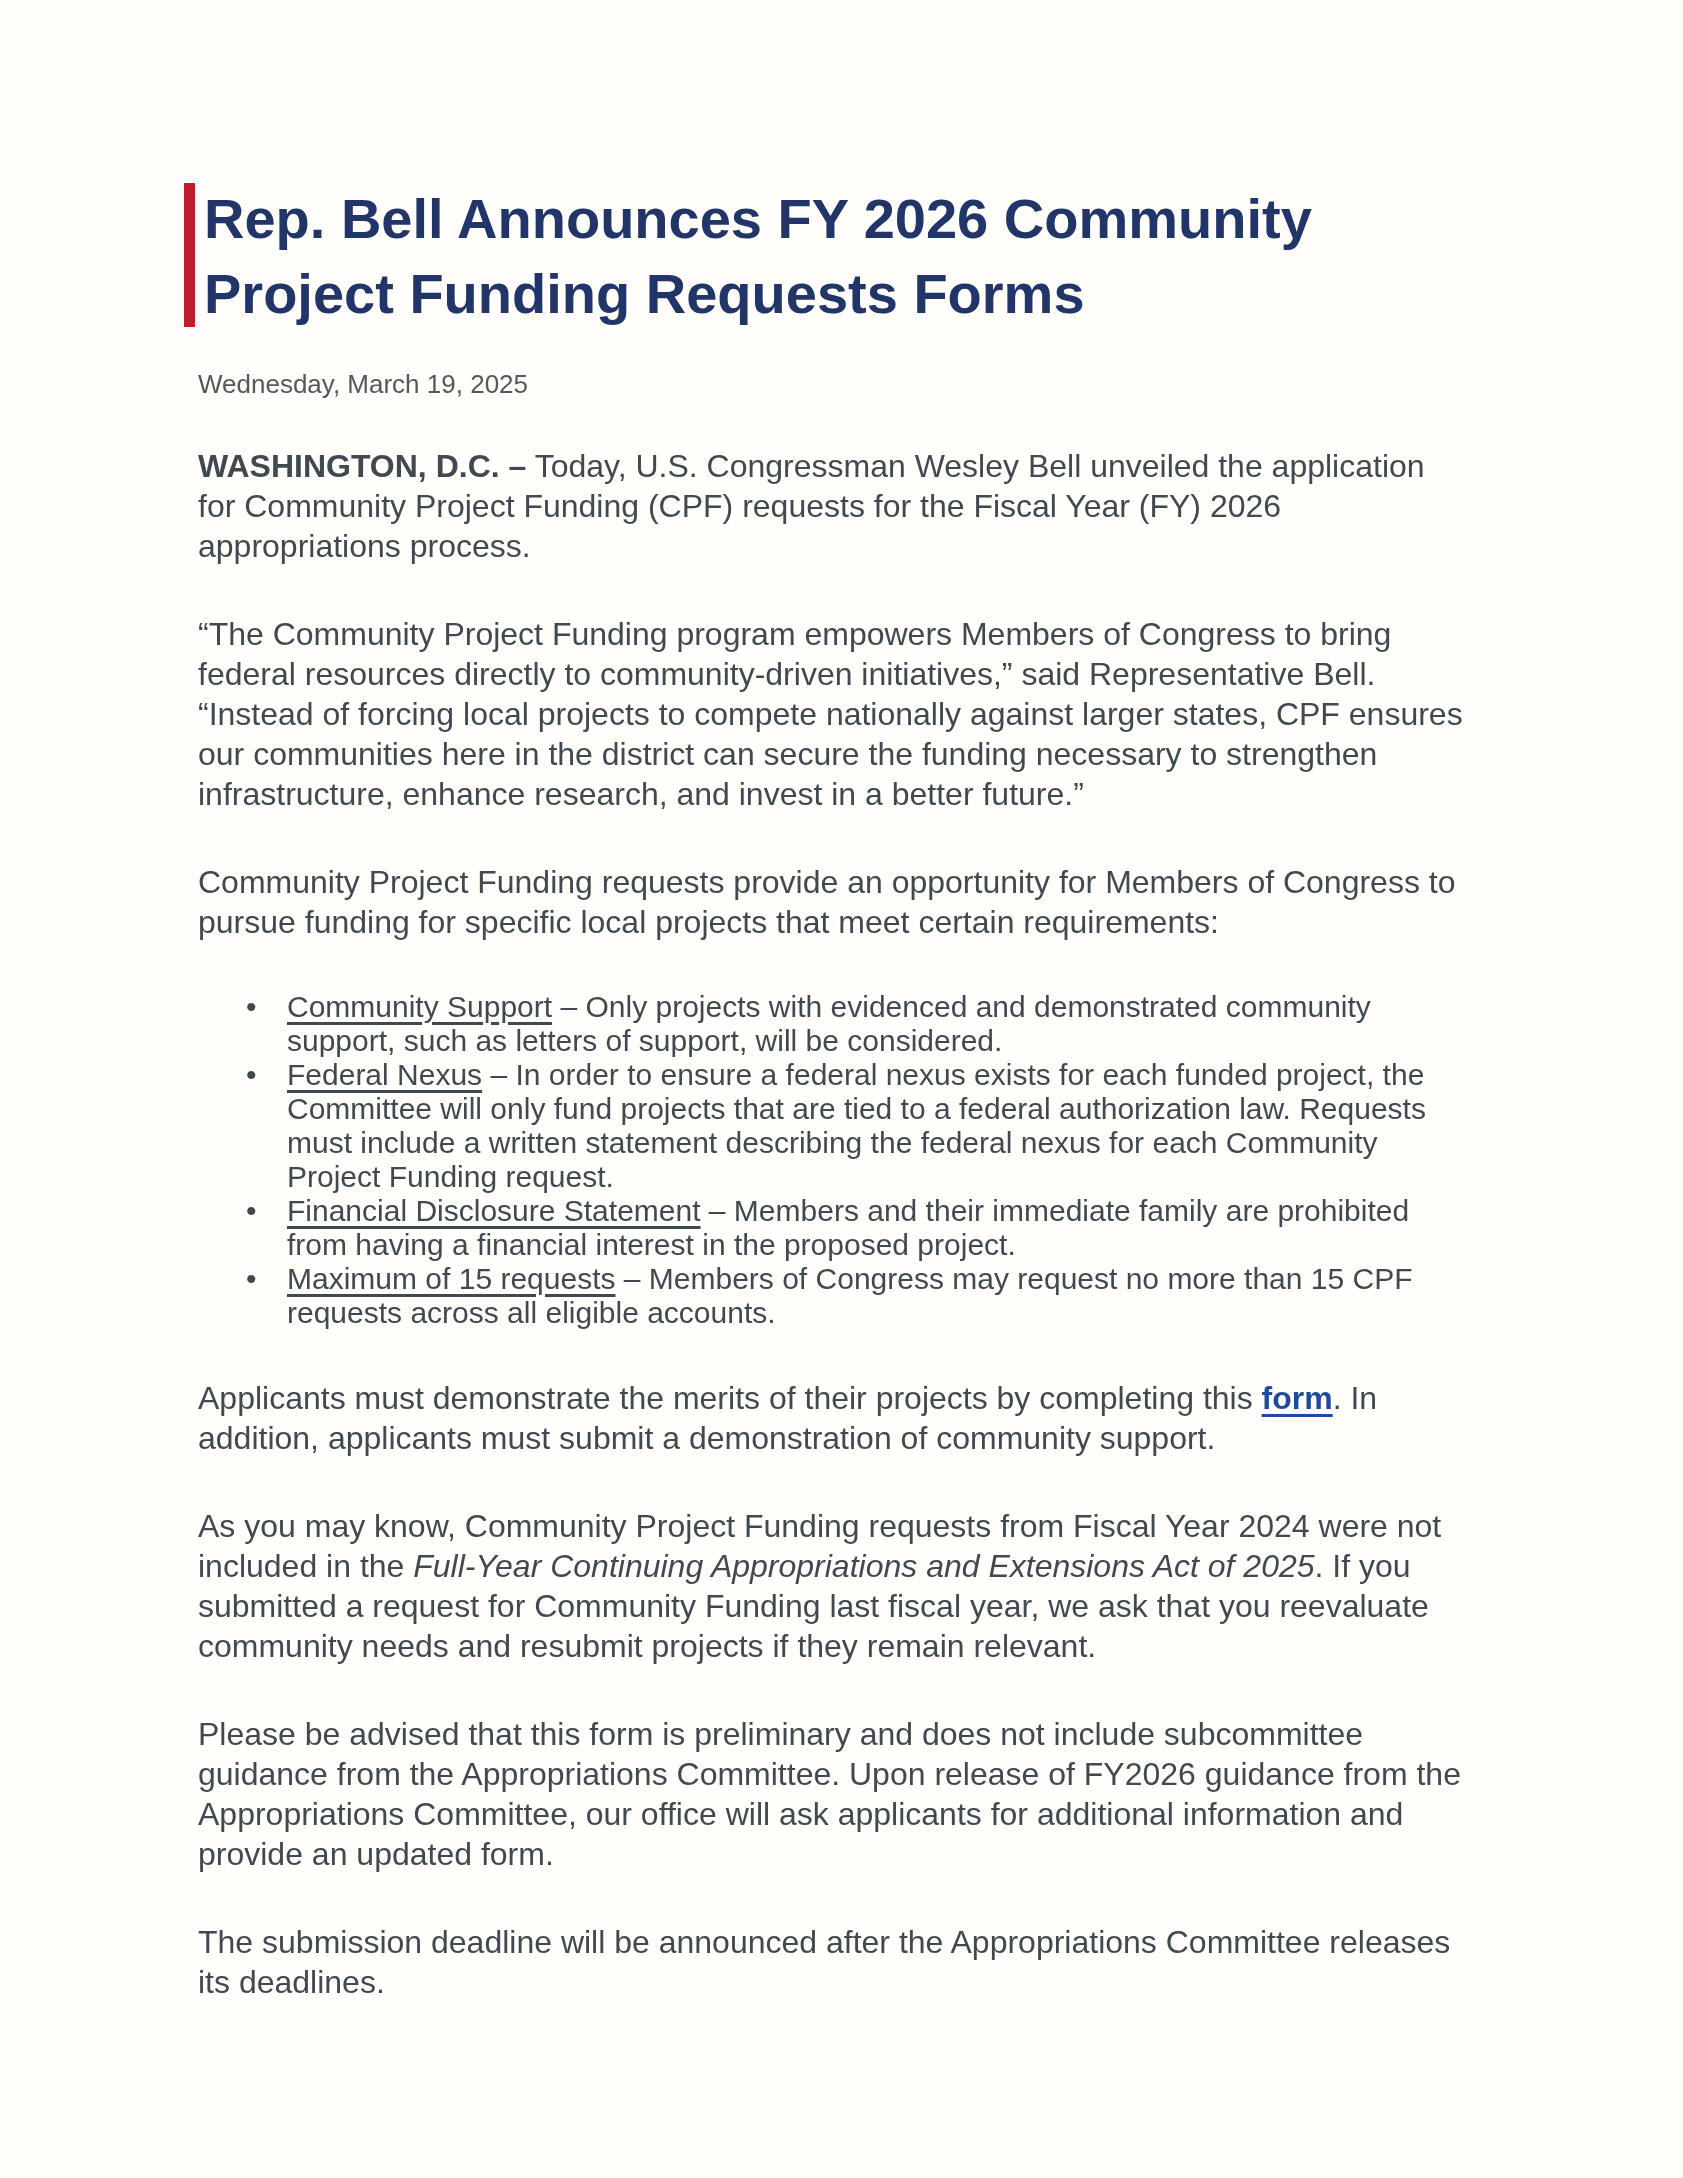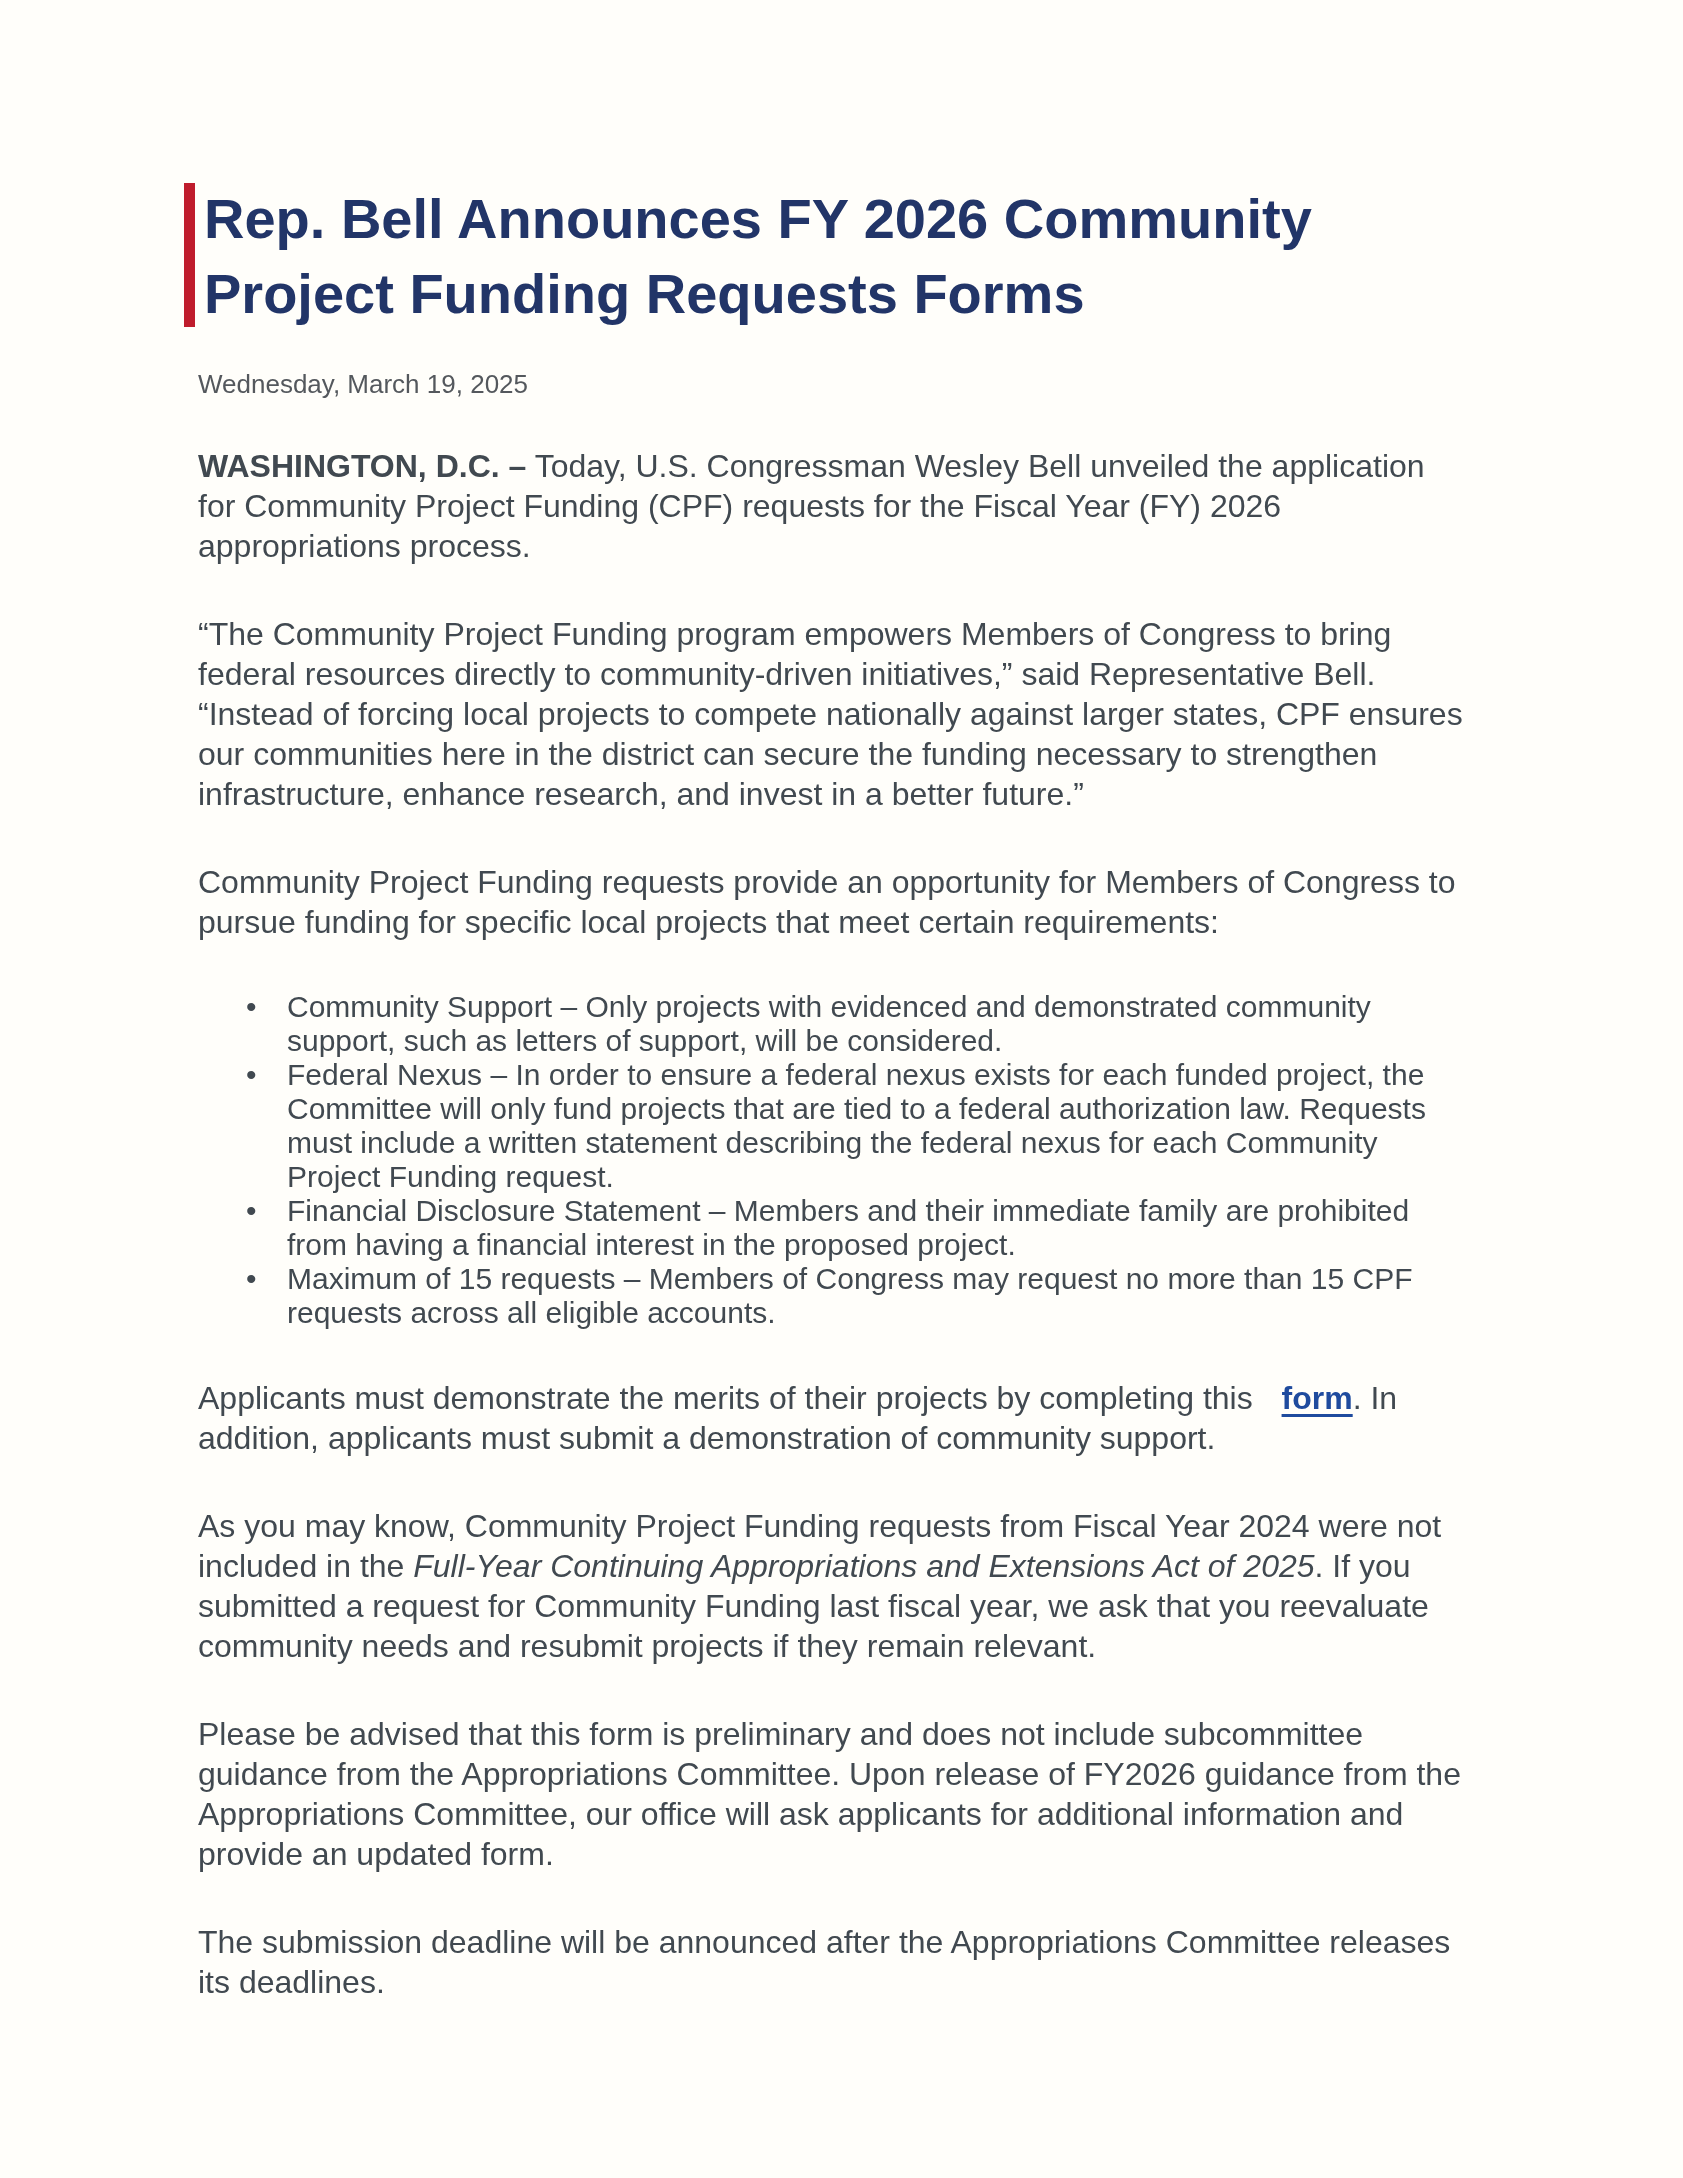--- a/index.html
+++ b/index.html
@@ -68,32 +68,32 @@
     padding-left: 89px;
   }
   ul.bullets li::before {
     content: "\2022";
     position: absolute;
     left: 48px;
     top: 0;
     color: var(--body-text, #414950);
   }
   .u {
+    text-decoration: underline;
     text-decoration-thickness: 2.5px;
     text-underline-offset: 5px;
     text-align: center;
   }
   a.form-link {
     color: var(--link, #1f4b9e);
     font-weight: bold;
     text-decoration: underline;
     text-decoration-thickness: 2.5px;
     text-underline-offset: 5px;
     cursor: pointer;
-    margin-left: 20px;
   }
 </style>
 </head>
 <body>
 
 <div class="page">
   <div class="content">
 
     <div class="title-wrap">
       <span class="accent-bar"></span>

